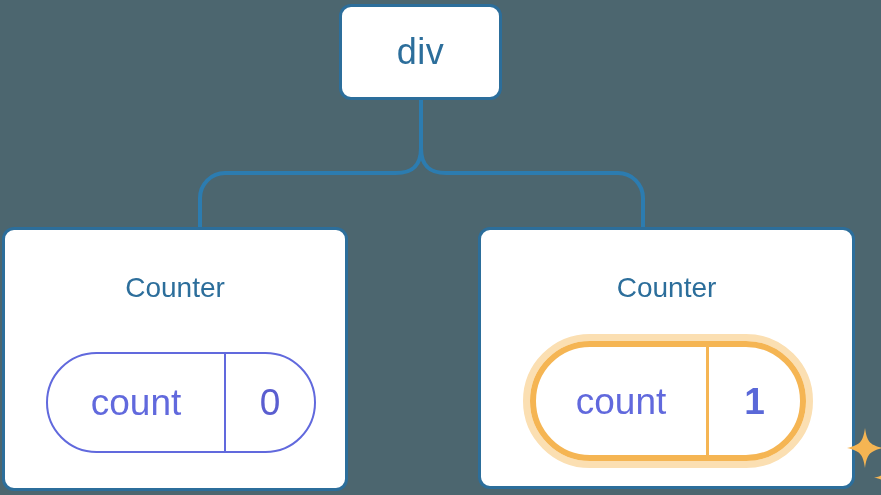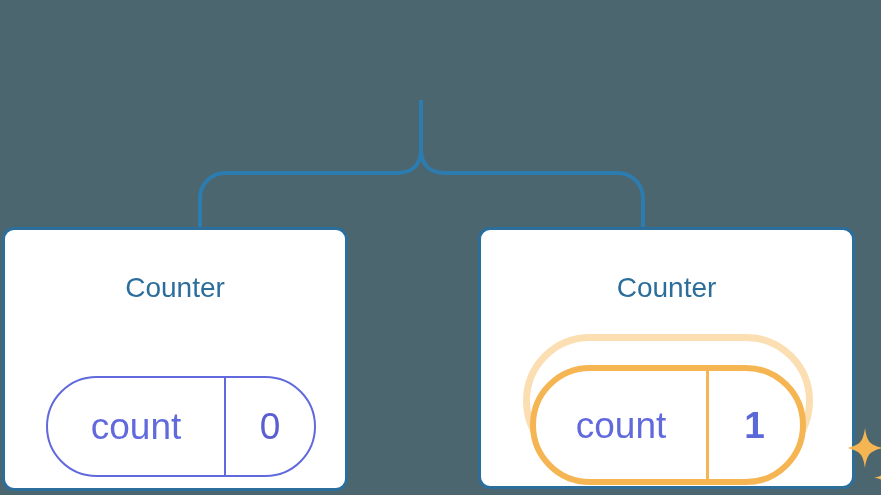--- a/index.html
+++ b/index.html
@@ -70,21 +70,20 @@
     font-size: 28px;
     line-height: 1;
   }
   
   .state-pill {
     position: absolute;
     box-sizing: border-box;
     display: flex;
     align-items: stretch;
     background: #ffffff;
-    margin-top: 24px;
   }
   #pill-left {
     left: 41px;
     top: 349px - 227px;
     top: 122px;
     width: 270px;
     height: 101px;
     border: 2px solid #6169dd;
     border-radius: 51px;
   }
@@ -182,20 +181,23 @@
 
   <svg id="connector-layer" viewBox="0 0 881 495" width="881" height="495">
 
     <path d="M 421 100 L 421 148" fill="none" stroke="#2c7cb0" stroke-width="4" stroke-linecap="butt"></path>
 
     <path d="M 421 148 C 421 168 410 173 396 173 L 225 173 A 25 25 0 0 0 200 198 L 200 229" fill="none" stroke="#2c7cb0" stroke-width="4" stroke-linecap="butt"></path>
 
     <path d="M 421 148 C 421 168 432 173 446 173 L 618 173 A 25 25 0 0 1 643 198 L 643 229" fill="none" stroke="#2c7cb0" stroke-width="4" stroke-linecap="butt"></path>
   </svg>
 
+  <div id="div-node" class="node-card">
+    <span class="tag-label">div</span>
+  </div>
 
   <div id="counter-left" class="node-card">
     <div class="component-title">Counter</div>
 
     <div id="pill-left" class="state-pill">
       <div class="pill-key">
         <span class="key-text">count</span>
       </div>
       <div class="pill-value">
         <span class="value-text">0</span>

